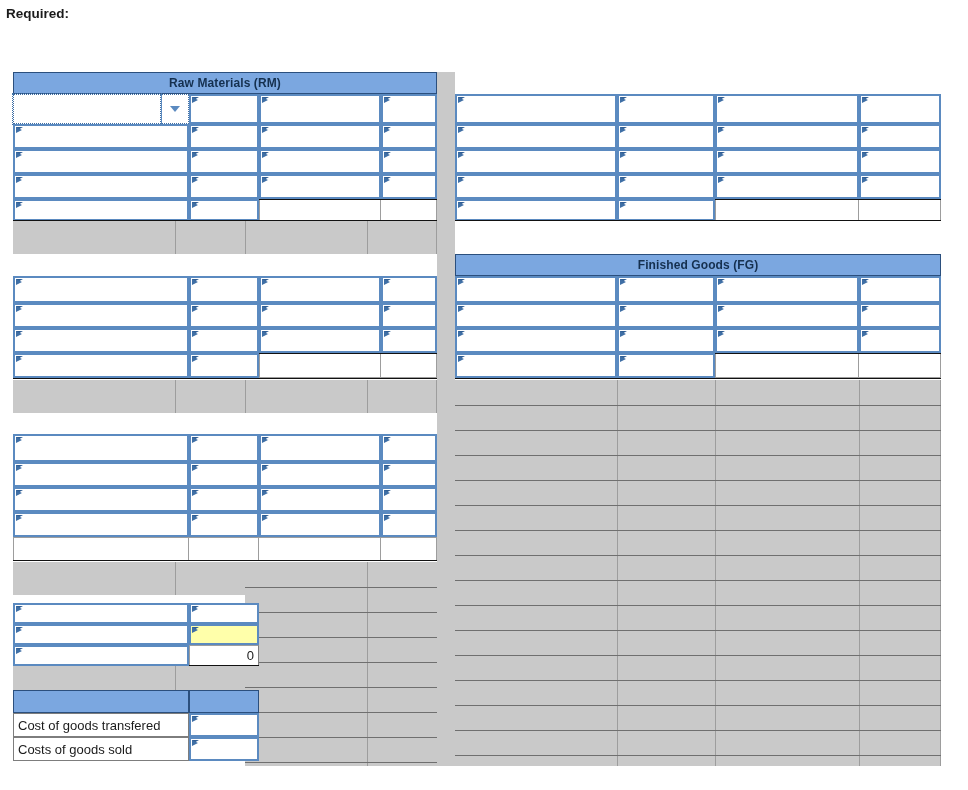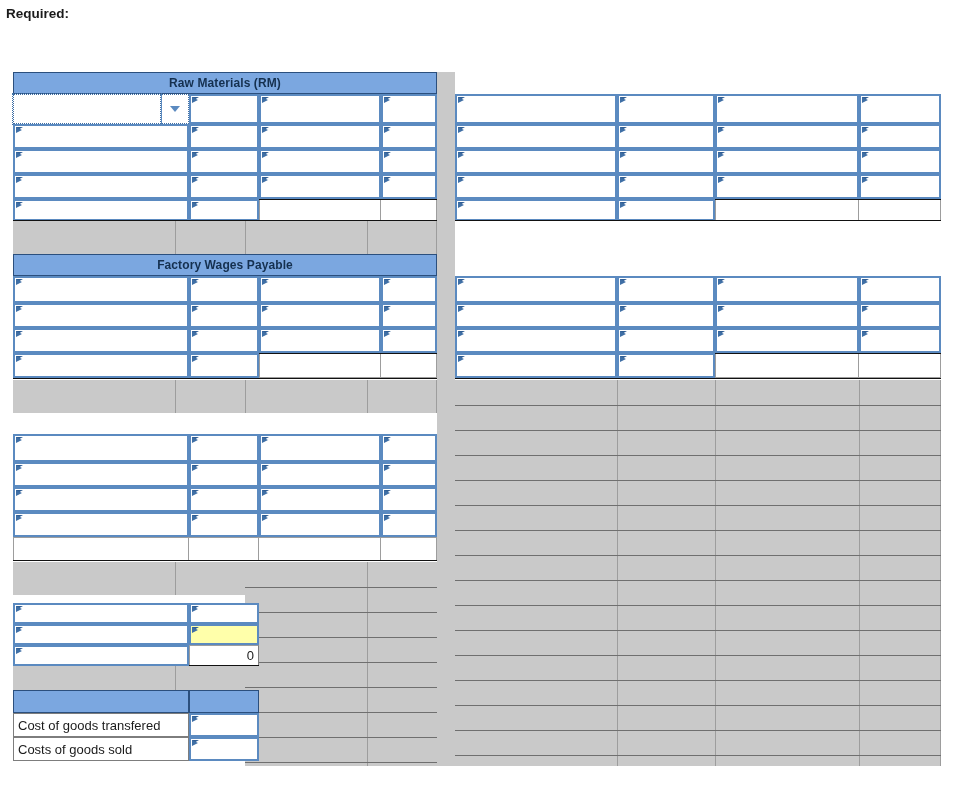--- a/index.html
+++ b/index.html
@@ -371,23 +371,20 @@
         <i class="flag"></i>
       </div>
     <div class="cell c-input" style="left:604px; top:127px; width:98px; height:22px;">
         <i class="flag"></i>
       </div>
     <div class="cell c-white bleft btop" style="left:702px; top:127px; width:144px; height:22px;"></div>
     <div class="cell c-white btop" style="left:846px; top:127px; width:82px; height:22px;"></div>
     <div class="rule-black" style="left:702px; top:127px; width:226px;"></div>
     <div class="rule-black" style="left:442px; top:148px; width:486px;"></div>
 
-    <div class="cell c-head" style="left:0px; top:182px; width:424px; height:22px;">
-      <span>Factory Wages Payable</span>
-    </div>
 
     <div class="cell c-input" style="left:0px; top:204px; width:176px; height:27px;">
         <i class="flag"></i>
       </div>
     <div class="cell c-input" style="left:176px; top:204px; width:70px; height:27px;">
         <i class="flag"></i>
       </div>
     <div class="cell c-input" style="left:246px; top:204px; width:122px; height:27px;">
         <i class="flag"></i>
       </div>
@@ -425,20 +422,23 @@
         <i class="flag"></i>
       </div>
     <div class="cell c-input" style="left:176px; top:281px; width:70px; height:25px;">
         <i class="flag"></i>
       </div>
     <div class="cell c-white bleft btop" style="left:246px; top:281px; width:122px; height:25px;"></div>
     <div class="cell c-white btop" style="left:368px; top:281px; width:56px; height:25px;"></div>
     <div class="rule-black" style="left:246px; top:281px; width:178px;"></div>
     <div class="rule-black" style="left:0px; top:306px; width:424px;"></div>
 
+    <div class="cell c-head" style="left:442px; top:182px; width:486px; height:22px;">
+      <span>Finished Goods (FG)</span>
+    </div>
 
     <div class="cell c-input" style="left:442px; top:204px; width:162px; height:27px;">
         <i class="flag"></i>
       </div>
     <div class="cell c-input" style="left:604px; top:204px; width:98px; height:27px;">
         <i class="flag"></i>
       </div>
     <div class="cell c-input" style="left:702px; top:204px; width:144px; height:27px;">
         <i class="flag"></i>
       </div>

